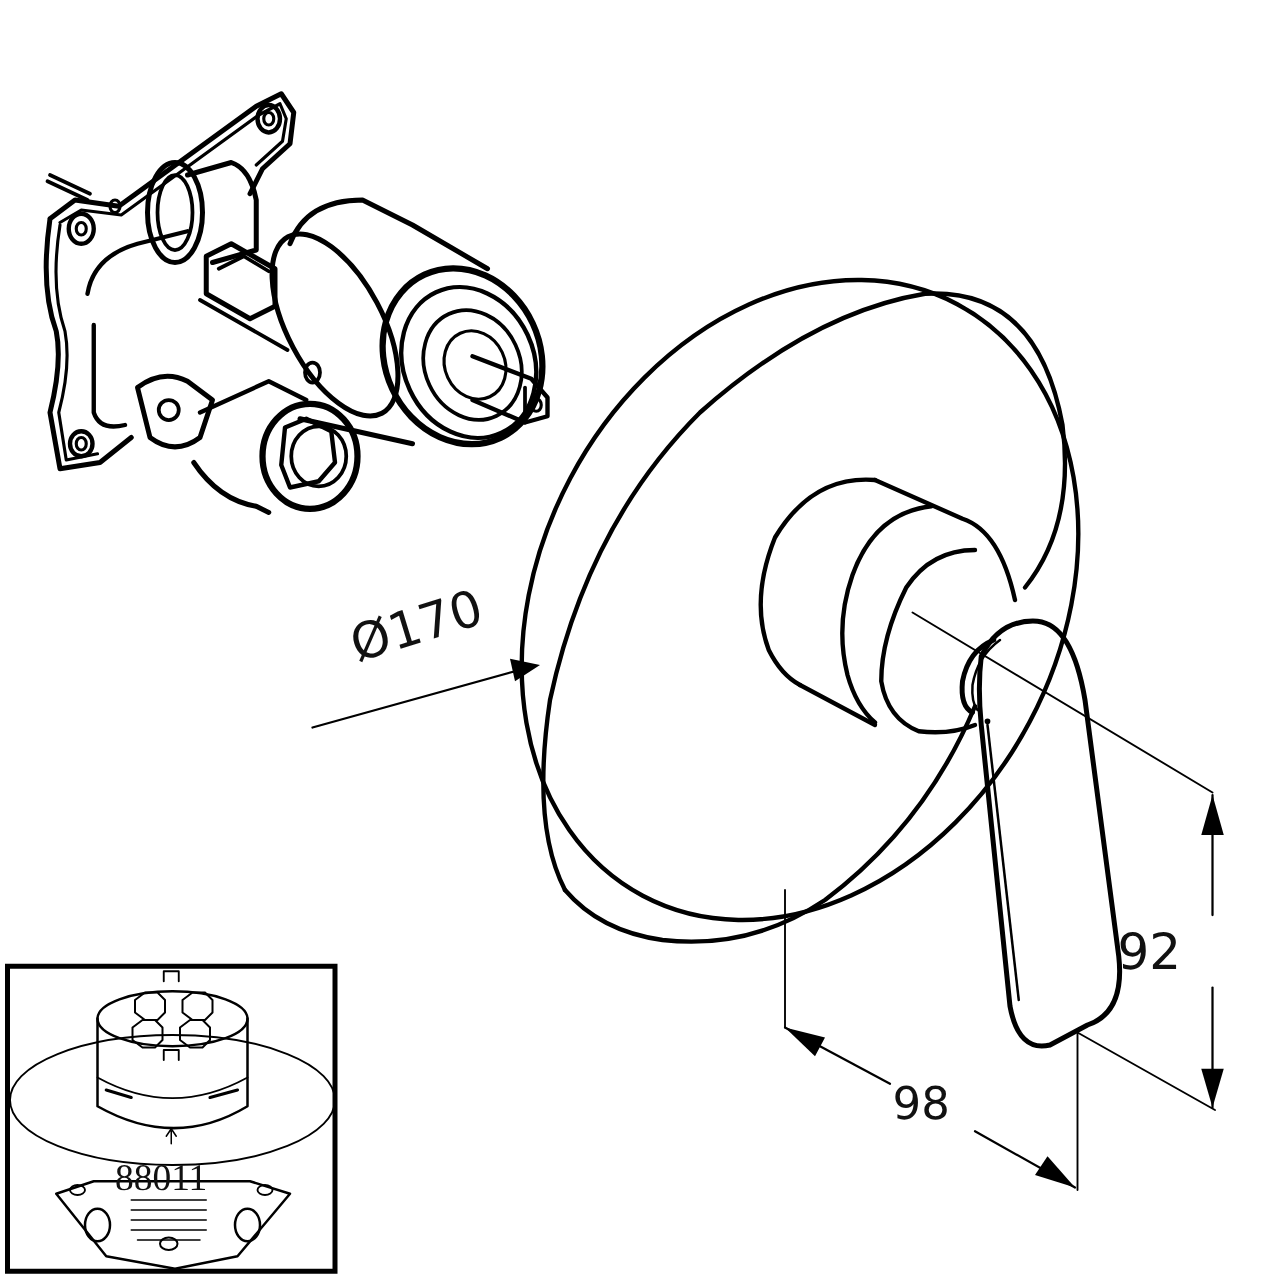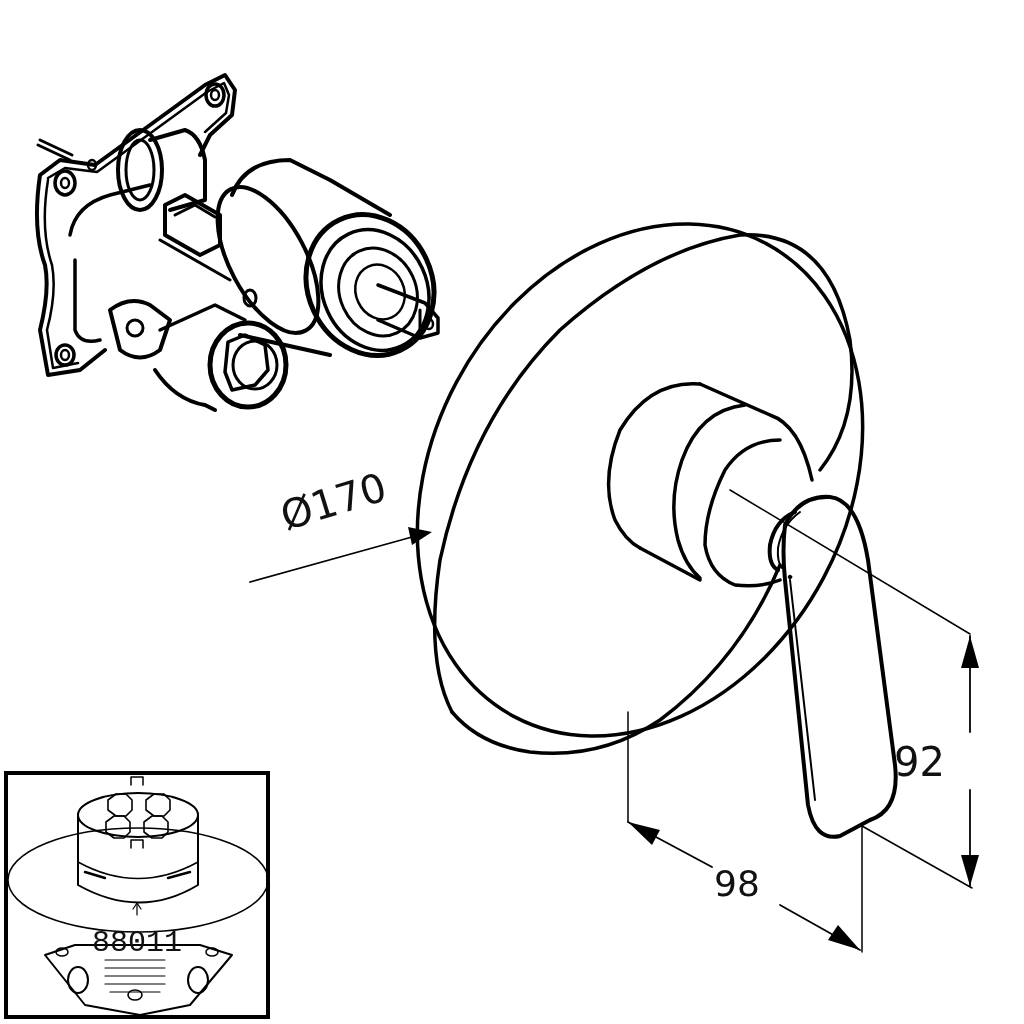--- a/index.html
+++ b/index.html
@@ -15,21 +15,21 @@
     }
     .dia-label { left: 276px; top: 498px; font-size: 40px; transform: rotate(-17deg); transform-origin: left top; }
     .w-label { left: 714px; top: 866px; font-size: 36px; }
     .h-label { left: 894px; top: 742px; font-size: 40px; text-align: center; }
     .inset {
       position: absolute; left: 4px; top: 771px; width: 266px; height: 248px;
       border: 4px solid #000; background: #fff; box-sizing: border-box;
     }
     .inset-code {
       position: absolute; left: 92px; top: 928px; font-size: 30px;
-      font-family: Liberation Mono, monospace; color: #111; line-height: 1;
+      font-family: Liberation Serif, serif; color: #111; line-height: 1;
       background: rgba(255,255,255,0.0);
     }
   </style>
 </head>
 <body>
 
 <div class="canvas">
 
   <svg width="1024" height="1024" viewBox="0 0 1024 1024" fill="none" stroke="#000" stroke-linecap="round" stroke-linejoin="round">
 

